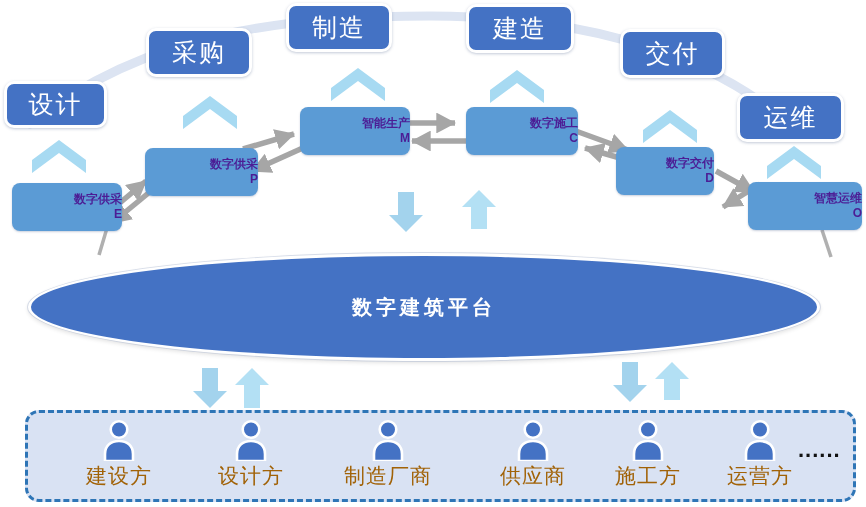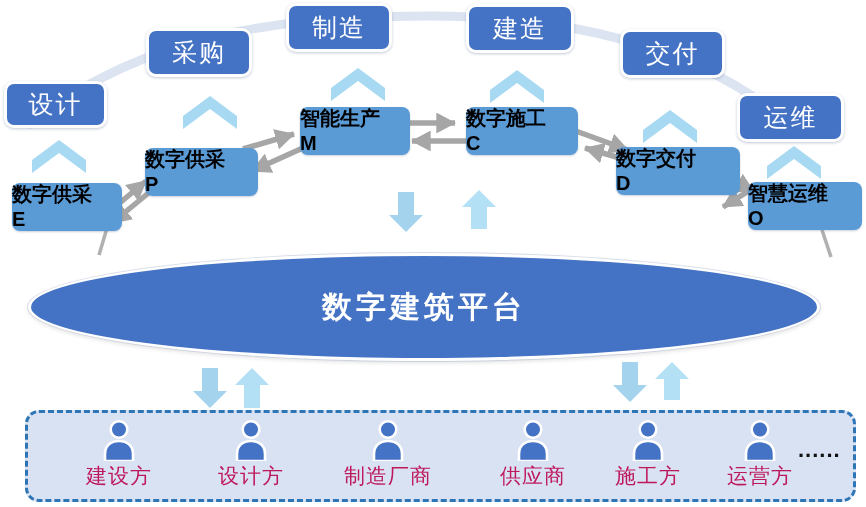--- a/index.html
+++ b/index.html
@@ -9,38 +9,38 @@
     background:#fff;
   }
   .decor{position:absolute;left:0;top:0;z-index:1;}
   .phase-box{
     position:absolute;z-index:3;display:flex;align-items:center;justify-content:center;
     background:#4472C4;color:#fff;border:3px solid #fff;border-radius:10px;
     font-size:25px;letter-spacing:2px;box-sizing:border-box;
     box-shadow:0 1px 3px rgba(80,100,140,.35);
   }
   .sys-box{
-    position:absolute;z-index:3;display:flex;flex-direction:column;align-items:flex-start;justify-content:center;
-    background:#5B9BD5;color:#000000;border-radius:8px;font-weight:bold;font-size:20px;line-height:1.25;
+    position:absolute;z-index:3;display:flex;flex-direction:column;align-items:flex-end;justify-content:center;
+    background:#5B9BD5;color:#4c1d95;border-radius:8px;font-weight:bold;font-size:12px;line-height:1.25;
     box-sizing:border-box;box-shadow:0 1px 2px rgba(80,100,140,.3);
   }
   .platform{
     position:absolute;z-index:3;left:28px;top:253px;width:792px;height:108px;
     background:#4472C4;border:3px solid #fff;border-radius:50%;
     display:flex;align-items:center;justify-content:center;box-sizing:border-box;
     box-shadow:0 0 0 1px rgba(170,185,210,.45),0 2px 4px rgba(0,0,0,.12);
   }
-  .platform span{color:#fff;font-size:30px;font-weight:bold;letter-spacing:4px;}
+  .platform span{color:#fff;font-size:20px;font-weight:bold;letter-spacing:4px;}
   .panel{
     position:absolute;z-index:2;left:25px;top:410px;width:831px;height:92px;
     background:#D9E2F3;border:3px dashed #2E75B6;border-radius:14px;box-sizing:border-box;
   }
   .stakeholder{position:absolute;width:120px;text-align:center;}
   .stakeholder .pic{display:block;margin:0 auto;}
-  .stakeholder .lbl{display:block;margin-top:1px;font-size:21px;color:#be185d;letter-spacing:1px;}
+  .stakeholder .lbl{display:block;margin-top:1px;font-size:21px;color:#a16207;letter-spacing:1px;}
   .dots{position:absolute;left:770px;top:24px;font-size:22px;font-weight:bold;color:#111;letter-spacing:1px;}
 </style>
 </head>
 <body>
 
 <div class="canvas">
 
   <svg class="decor" width="866" height="507" viewBox="0 0 866 507">
     <defs>
       <marker id="gh" markerWidth="3.6" markerHeight="3.8" refX="3.4" refY="1.9" orient="auto">
@@ -110,21 +110,21 @@
     <div>P</div>
   </div>
   <div class="sys-box" style="left:300px;top:107px;width:110px;height:48px">
     <div>智能生产</div>
     <div>M</div>
   </div>
   <div class="sys-box" style="left:466px;top:107px;width:112px;height:48px">
     <div>数字施工</div>
     <div>C</div>
   </div>
-  <div class="sys-box" style="left:616px;top:147px;width:124px;height:48px">
+  <div class="sys-box" style="left:616px;top:147px;width:98px;height:48px">
     <div>数字交付</div>
     <div>D</div>
   </div>
   <div class="sys-box" style="left:748px;top:182px;width:114px;height:48px">
     <div>智慧运维</div>
     <div>O</div>
   </div>
 
   <div class="platform">
     <span>数字建筑平台</span>

